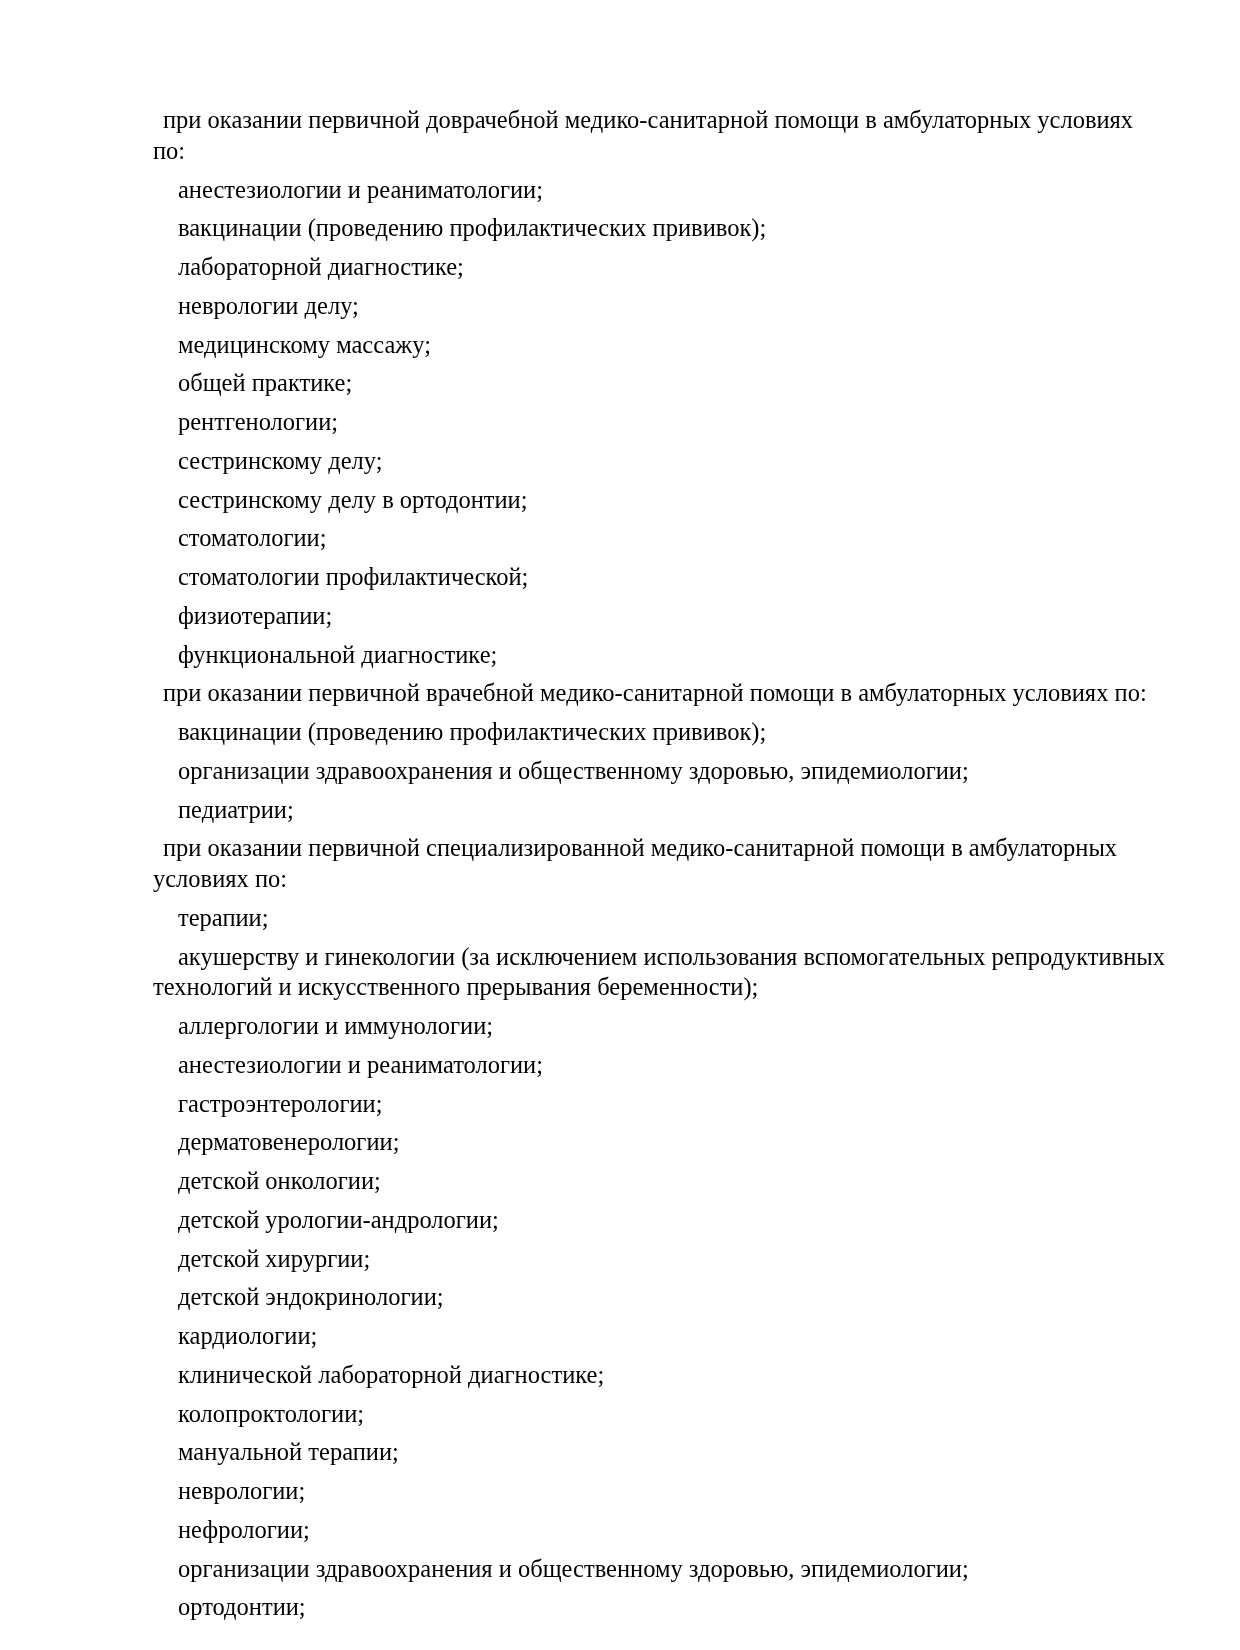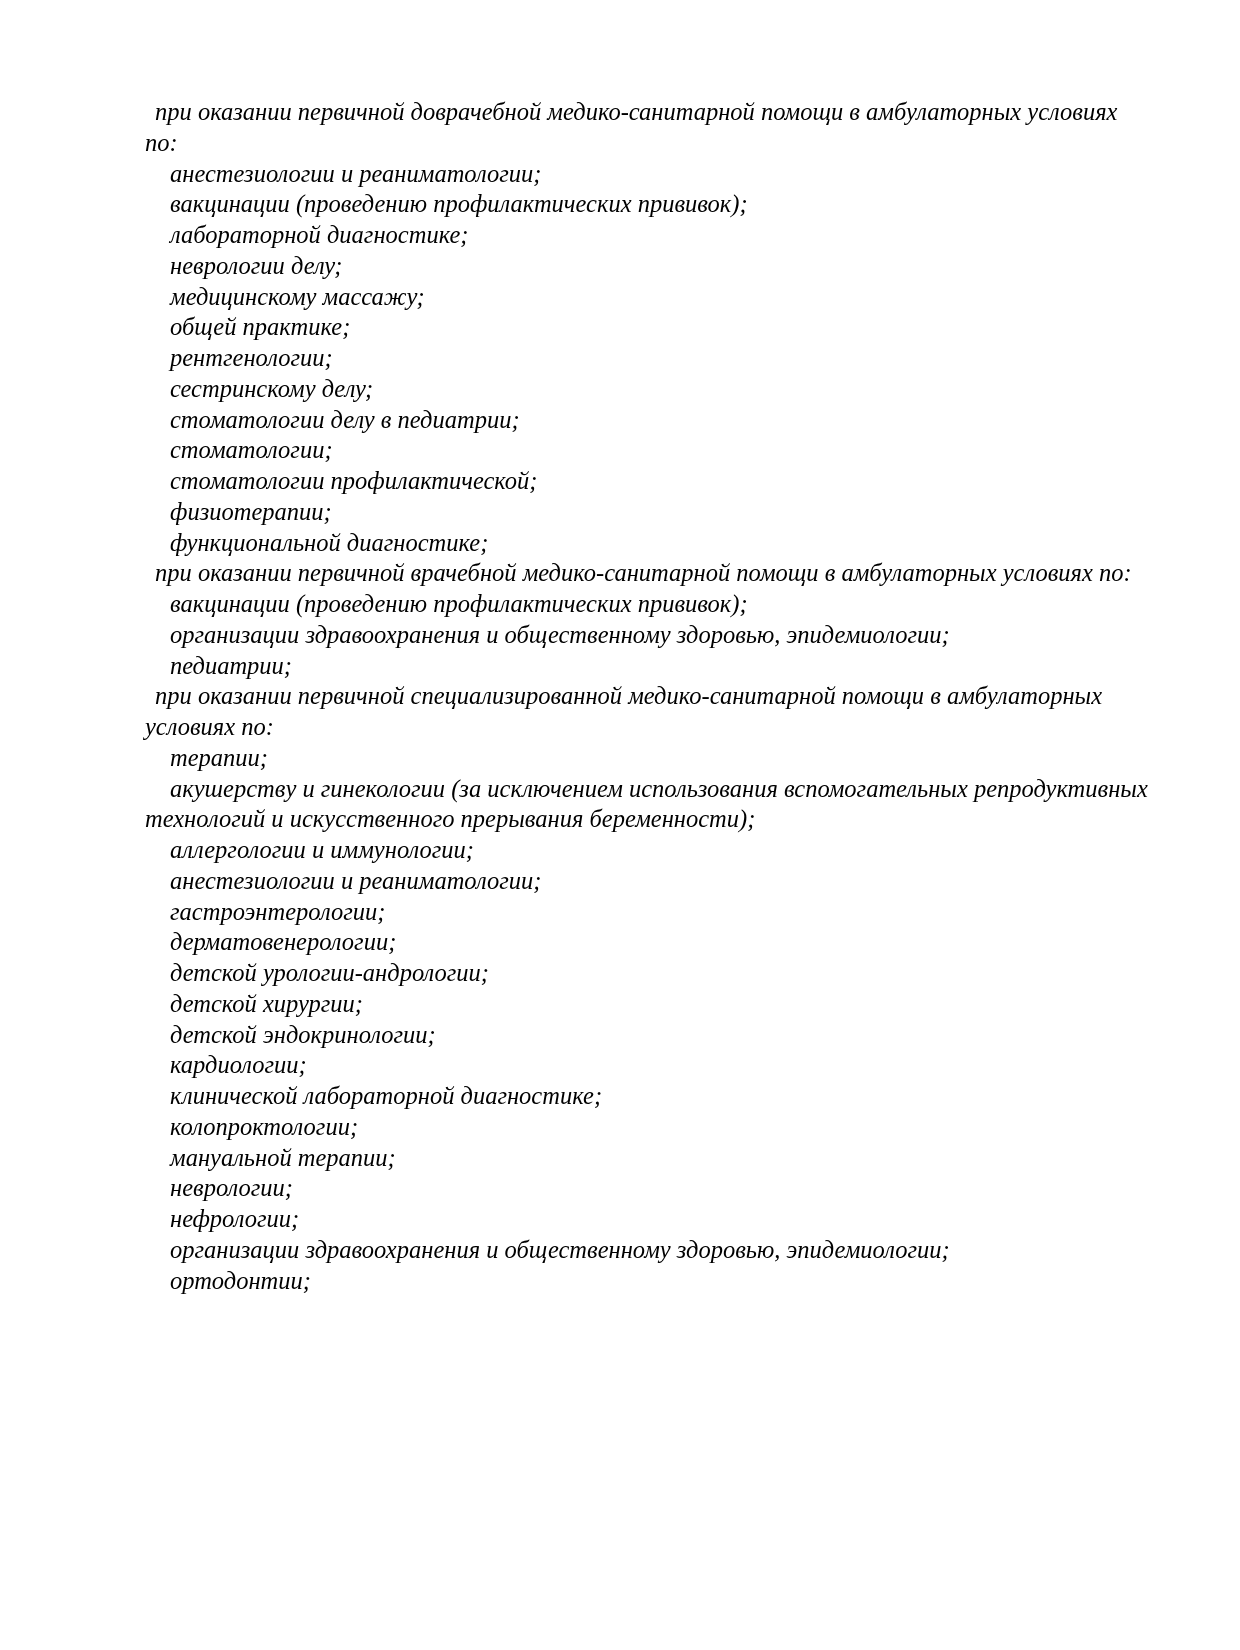--- a/index.html
+++ b/index.html
@@ -21,25 +21,24 @@
   }
   .content {
     box-sizing: border-box;
     padding: 97px 40px 0 145px;
     color: #000000;
     font-family: "Liberation Serif", "DejaVu Serif", serif;
     font-size: 24.5px;
     line-height: 30.75px;
   }
   p.para {
-    margin: 0;
+    margin: 8px;
     padding: 0;
     white-space: pre;      
     color: #000000;
-    font-style: italic;
   }
   p.para.header {
     text-indent: 10px;     
   }
   p.para.item {
     text-indent: 25px;     
   }
 </style>
 </head>
 <body style="background: rgb(255, 255, 255);">
@@ -49,38 +48,39 @@
       <p class="para header">при оказании первичной доврачебной медико-санитарной помощи в амбулаторных условиях
 по:</p>
       <p class="para item">анестезиологии и реаниматологии;</p>
       <p class="para item">вакцинации (проведению профилактических прививок);</p>
       <p class="para item">лабораторной диагностике;</p>
       <p class="para item">неврологии делу;</p>
       <p class="para item">медицинскому массажу;</p>
       <p class="para item">общей практике;</p>
       <p class="para item">рентгенологии;</p>
       <p class="para item">сестринскому делу;</p>
-      <p class="para item">стоматологии делу в педиатрии;</p>
+      <p class="para item">сестринскому делу в ортодонтии;</p>
       <p class="para item">стоматологии;</p>
       <p class="para item">стоматологии профилактической;</p>
       <p class="para item">физиотерапии;</p>
       <p class="para item">функциональной диагностике;</p>
       <p class="para header">при оказании первичной врачебной медико-санитарной помощи в амбулаторных условиях по:</p>
       <p class="para item">вакцинации (проведению профилактических прививок);</p>
       <p class="para item">организации здравоохранения и общественному здоровью, эпидемиологии;</p>
       <p class="para item">педиатрии;</p>
       <p class="para header">при оказании первичной специализированной медико-санитарной помощи в амбулаторных
 условиях по:</p>
       <p class="para item">терапии;</p>
       <p class="para item">акушерству и гинекологии (за исключением использования вспомогательных репродуктивных
 технологий и искусственного прерывания беременности);</p>
       <p class="para item">аллергологии и иммунологии;</p>
       <p class="para item">анестезиологии и реаниматологии;</p>
       <p class="para item">гастроэнтерологии;</p>
       <p class="para item">дерматовенерологии;</p>
+      <p class="para item">детской онкологии;</p>
       <p class="para item">детской урологии-андрологии;</p>
       <p class="para item">детской хирургии;</p>
       <p class="para item">детской эндокринологии;</p>
       <p class="para item">кардиологии;</p>
       <p class="para item">клинической лабораторной диагностике;</p>
       <p class="para item">колопроктологии;</p>
       <p class="para item">мануальной терапии;</p>
       <p class="para item">неврологии;</p>
       <p class="para item">нефрологии;</p>
       <p class="para item">организации здравоохранения и общественному здоровью, эпидемиологии;</p>

